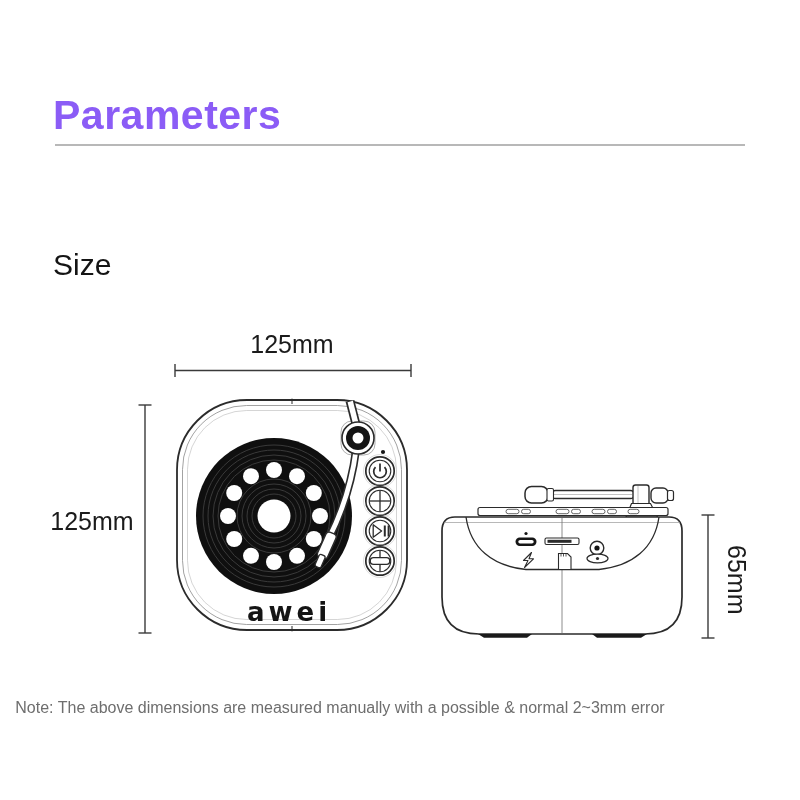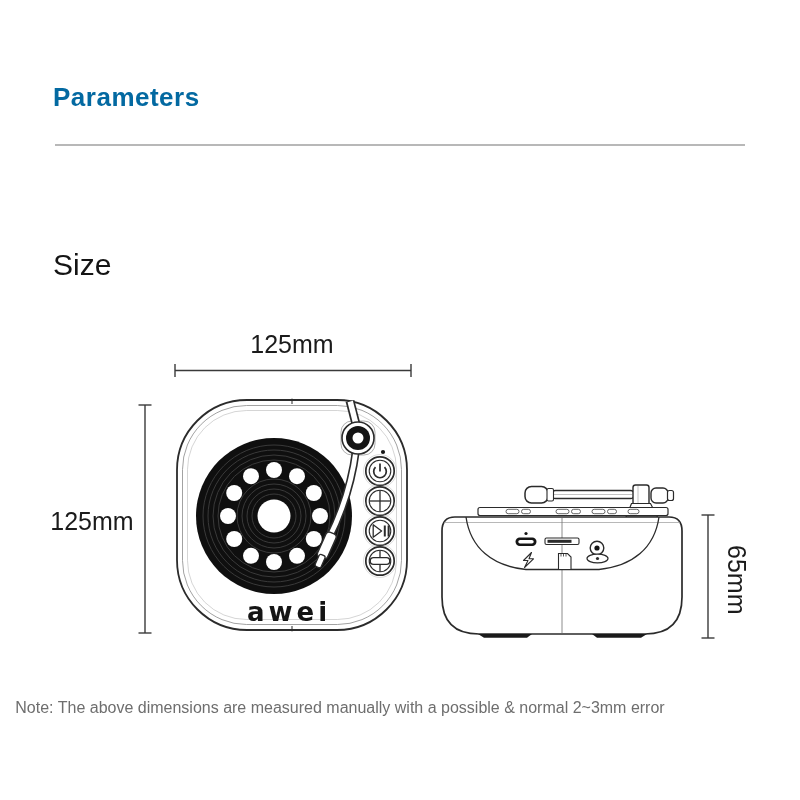--- a/index.html
+++ b/index.html
@@ -1,22 +1,22 @@
 <!DOCTYPE html>
 <html><head>
 <meta charset="utf-8">
 <style>
   html,body{margin:0;padding:0;background:#ffffff;}
   .canvas{
     position:relative;width:800px;height:800px;background:#ffffff;
     font-family:"Liberation Sans", sans-serif;overflow:hidden;color:#1f1f1f;
   }
   .page-title{
-    position:absolute;left:53px;top:66px;font-size:26px;font-weight:600;
-    letter-spacing:0.5px;color:#0369a1;line-height:1.1;
+    position:absolute;left:53px;top:66px;font-size:41px;font-weight:600;
+    letter-spacing:0.5px;color:#8b5cf6;line-height:1.1;
   }
   .divider{position:absolute;left:55px;top:144px;width:690px;height:1.5px;background:#b8b8b8;}
   .section-title{position:absolute;left:53px;top:223px;font-size:30px;font-weight:500;color:#141414;}
   .diagram-svg{position:absolute;left:0;top:0;width:800px;height:800px;}
   .dim-label{position:absolute;font-size:25px;font-weight:500;color:#1b1b1b;text-align:center;}
   .dim-top{left:230px;top:330px;width:124px;}
   .dim-left{left:40px;top:507px;width:104px;}
   .dim-right{left:751px;top:545px;width:68px;transform:rotate(90deg);transform-origin:0 0;}
   .note{position:absolute;left:0;top:699px;width:680px;text-align:center;
     font-size:16px;font-weight:400;color:#6e6e6e;}

